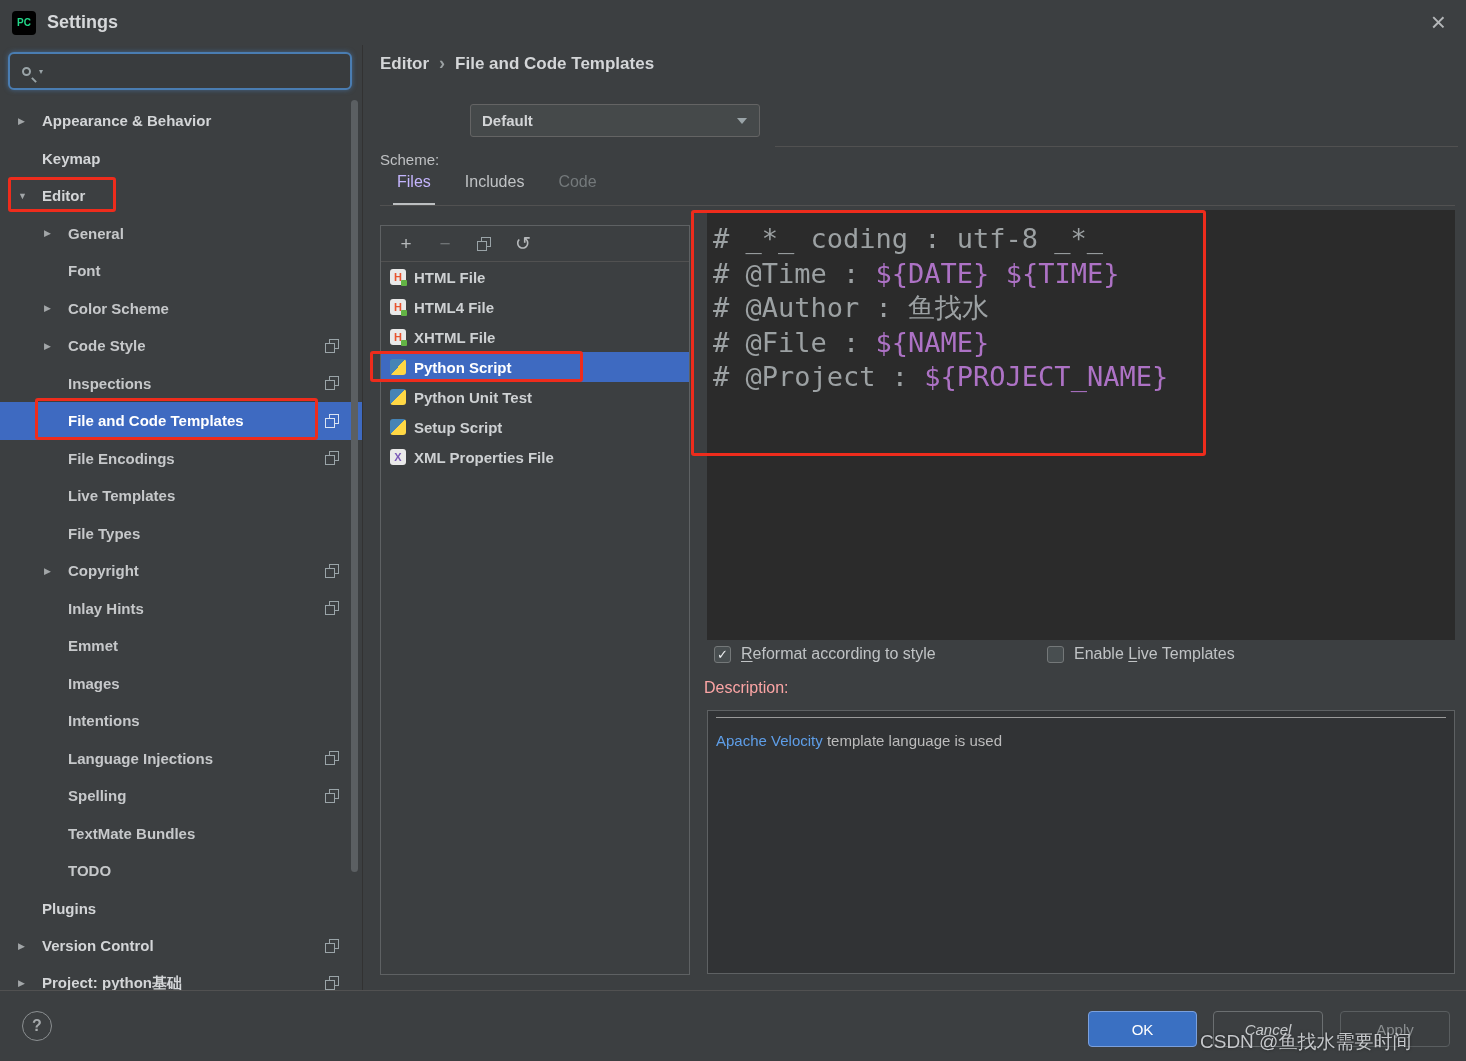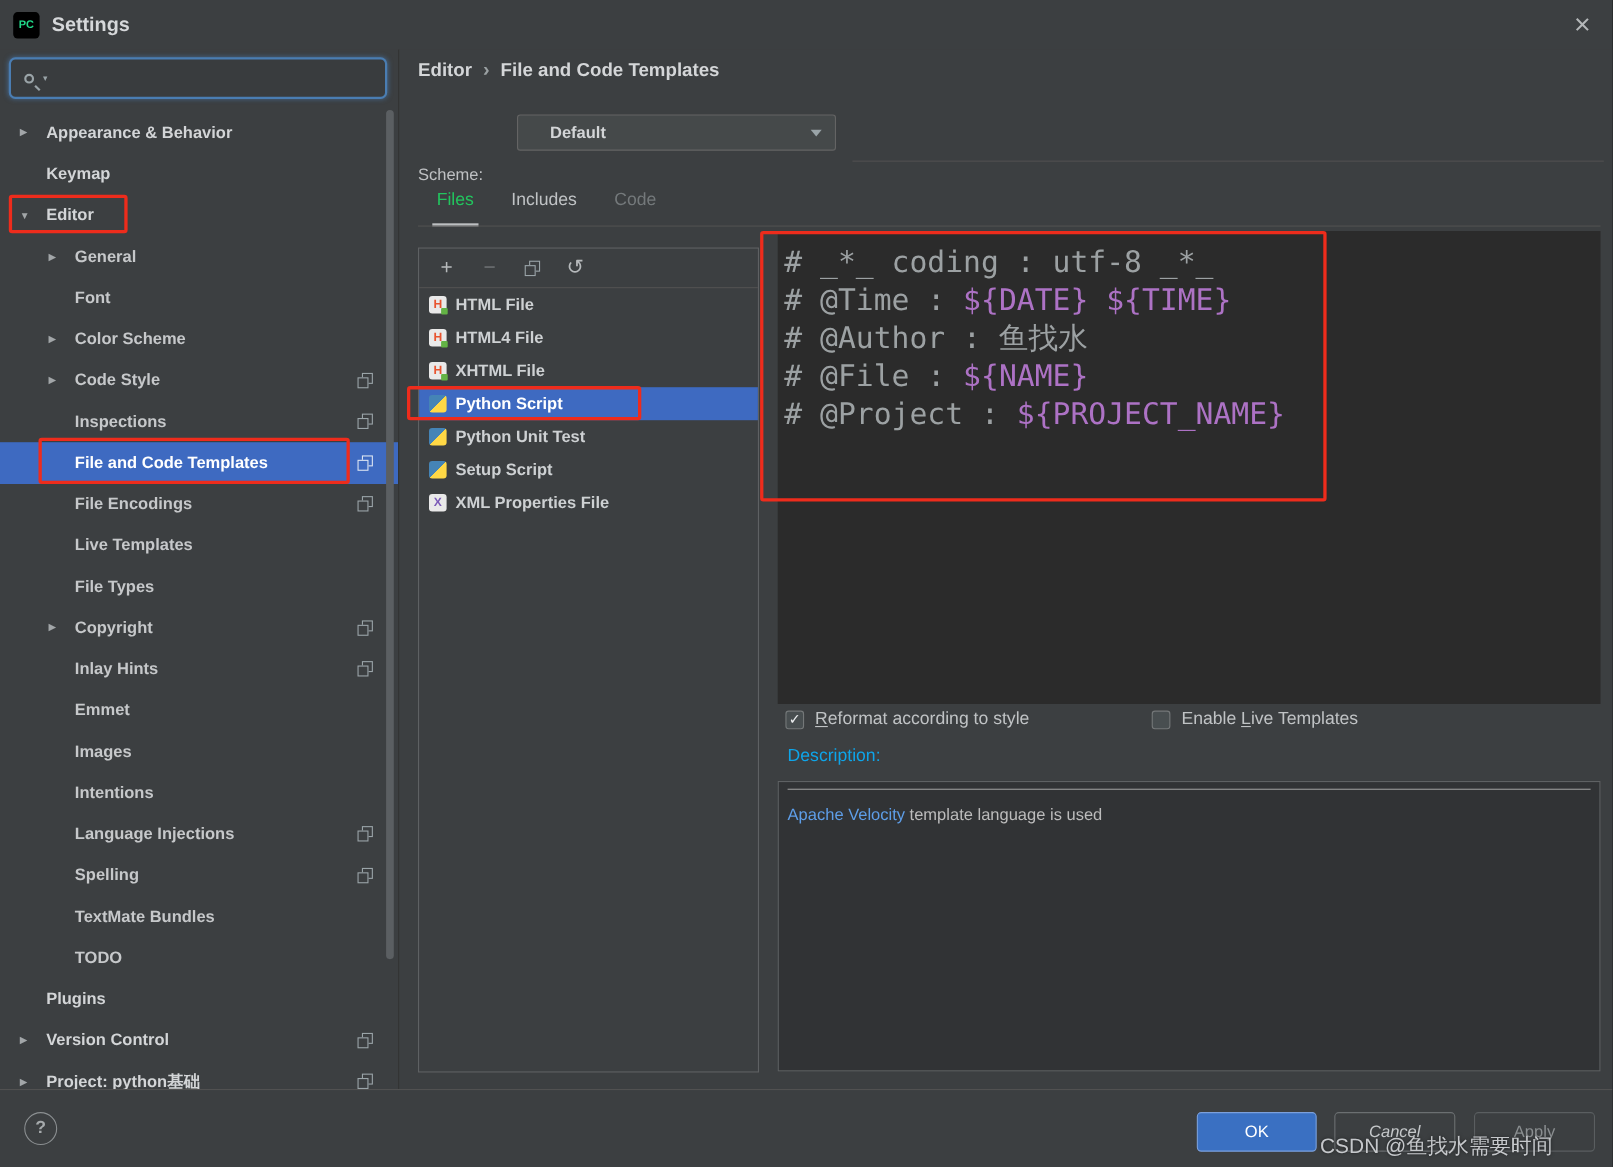--- a/index.html
+++ b/index.html
@@ -36,28 +36,28 @@
   .copy-ic::after{content:"";position:absolute;left:0;bottom:0;width:8px;height:8px;border:1.5px solid #9aa4a8;background:#3c3f41;}
   .tree-item.selected .copy-ic::before{border-color:#dbe4f2;}
   .tree-item.selected .copy-ic::after{border-color:#dbe4f2;background:var(--sel);}
   .sb-thumb{position:absolute;top:55px;right:4px;width:7px;height:772px;background:#5b5f62;border-radius:4px;}
   
   .main{position:absolute;left:363px;top:45px;width:1103px;height:945px;background:#3c3f41;}
   .breadcrumb{position:absolute;left:17px;top:8px;display:flex;align-items:center;font-size:17px;font-weight:bold;color:#d4d6d8;}
   .crumb-sep{margin:0 10px;color:#9aa0a2;font-size:18px;}
   .scheme-label{position:absolute;left:17px;top:66px;font-size:15px;color:#bfc1c3;margin-top:40px;}
   .scheme-dd{position:absolute;left:107px;top:59px;width:290px;height:33px;background:#45494a;
-    border:1px solid #646464;border-radius:3px;display:flex;align-items:center;padding-left:18px;}
+    border:1px solid #646464;border-radius:3px;display:flex;align-items:center;}
   .scheme-val{margin-left:11px;font-size:15px;font-weight:bold;color:#d3d5d7;flex:1;}
   .dd-arrow{width:0;height:0;border-left:5px solid transparent;border-right:5px solid transparent;
     border-top:6px solid #9aa4a8;margin-right:12px;}
   .hline1{position:absolute;left:412px;right:8px;top:101px;height:1px;background:#515151;}
   .tabs{position:absolute;left:26px;top:115px;height:45px;display:flex;align-items:flex-end;gap:18px;}
   .tab{padding:0 8px 14px;font-size:16px;position:relative;color:#c0c3c5;white-space:nowrap;}
-  .tab.active{color:#22c55e;text-align:center;}
+  .tab.active{color:#c4b5fd;text-align:center;}
   .tab.dimmed{color:#74797b;}
   .tab.active::after{content:"";position:absolute;left:4px;right:4px;bottom:-1px;height:3px;background:#bcbfc1;}
   .hline2{position:absolute;left:17px;right:11px;top:160px;height:1px;background:#515151;}
   
   .panel{position:absolute;left:17px;top:180px;width:310px;height:750px;border:1px solid #5e6163;background:#3c3f41;}
   .panel-toolbar{height:36px;border-bottom:1px solid #515151;display:flex;align-items:center;padding-left:12px;}
   .tb-ic{width:26px;height:26px;margin-right:13px;display:flex;align-items:center;justify-content:center;
     font-size:19px;color:#b6b9bb;}
   .tb-ic.disabled{color:#6f7375;}
   .file-item{height:30px;display:flex;align-items:center;padding-left:9px;font-size:15px;font-weight:600;color:#ced1d3;white-space:nowrap;}
@@ -76,21 +76,21 @@
   .seg-comment{color:#9ca1a3;}
   .seg-variable{color:var(--varp);}
   
   .opt{position:absolute;top:600px;display:flex;align-items:center;font-size:16px;color:#c0c3c5;}
   .opt1{left:351px;} .opt2{left:684px;}
   .cb{width:17px;height:17px;background:#484e50;border:1px solid #747879;border-radius:3px;margin-right:10px;
     display:inline-flex;align-items:center;justify-content:center;flex:none;}
   .cb .chk{display:none;color:#eceef0;font-size:13px;font-weight:bold;}
   .cb.checked .chk{display:block;}
   .opt-label u{text-underline-offset:2px;}
-  .desc-label{position:absolute;left:353px;top:634px;font-size:16px;color:#0ea5e9;}
+  .desc-label{position:absolute;left:341px;top:634px;font-size:16px;color:#fca5a5;}
   .desc-box{position:absolute;left:344px;top:665px;width:748px;height:264px;background:#313335;border:1px solid #5e6163;padding:4px 8px;}
   .desc-splitter{height:1px;background:#9a9a9a;margin:2px 0 14px;}
   .desc-text{font-size:15px;color:#bcbcbc;}
   .desc-link{color:var(--link);}
   
   .footer{position:absolute;left:0;top:990px;width:100%;height:71px;background:#3c3f41;border-top:1px solid #515151;}
   .help{position:absolute;left:22px;top:20px;width:30px;height:30px;border:1.5px solid #8b8f91;border-radius:50%;
     display:flex;align-items:center;justify-content:center;font-size:16px;font-weight:bold;color:#a6aaac;}
   .btn{position:absolute;top:20px;height:36px;border-radius:4px;font-size:15px;display:flex;align-items:center;justify-content:center;}
   .btn-ok{left:1088px;width:109px;background:#3a70c2;border:1px solid #7ba0dc;color:#ffffff;}

